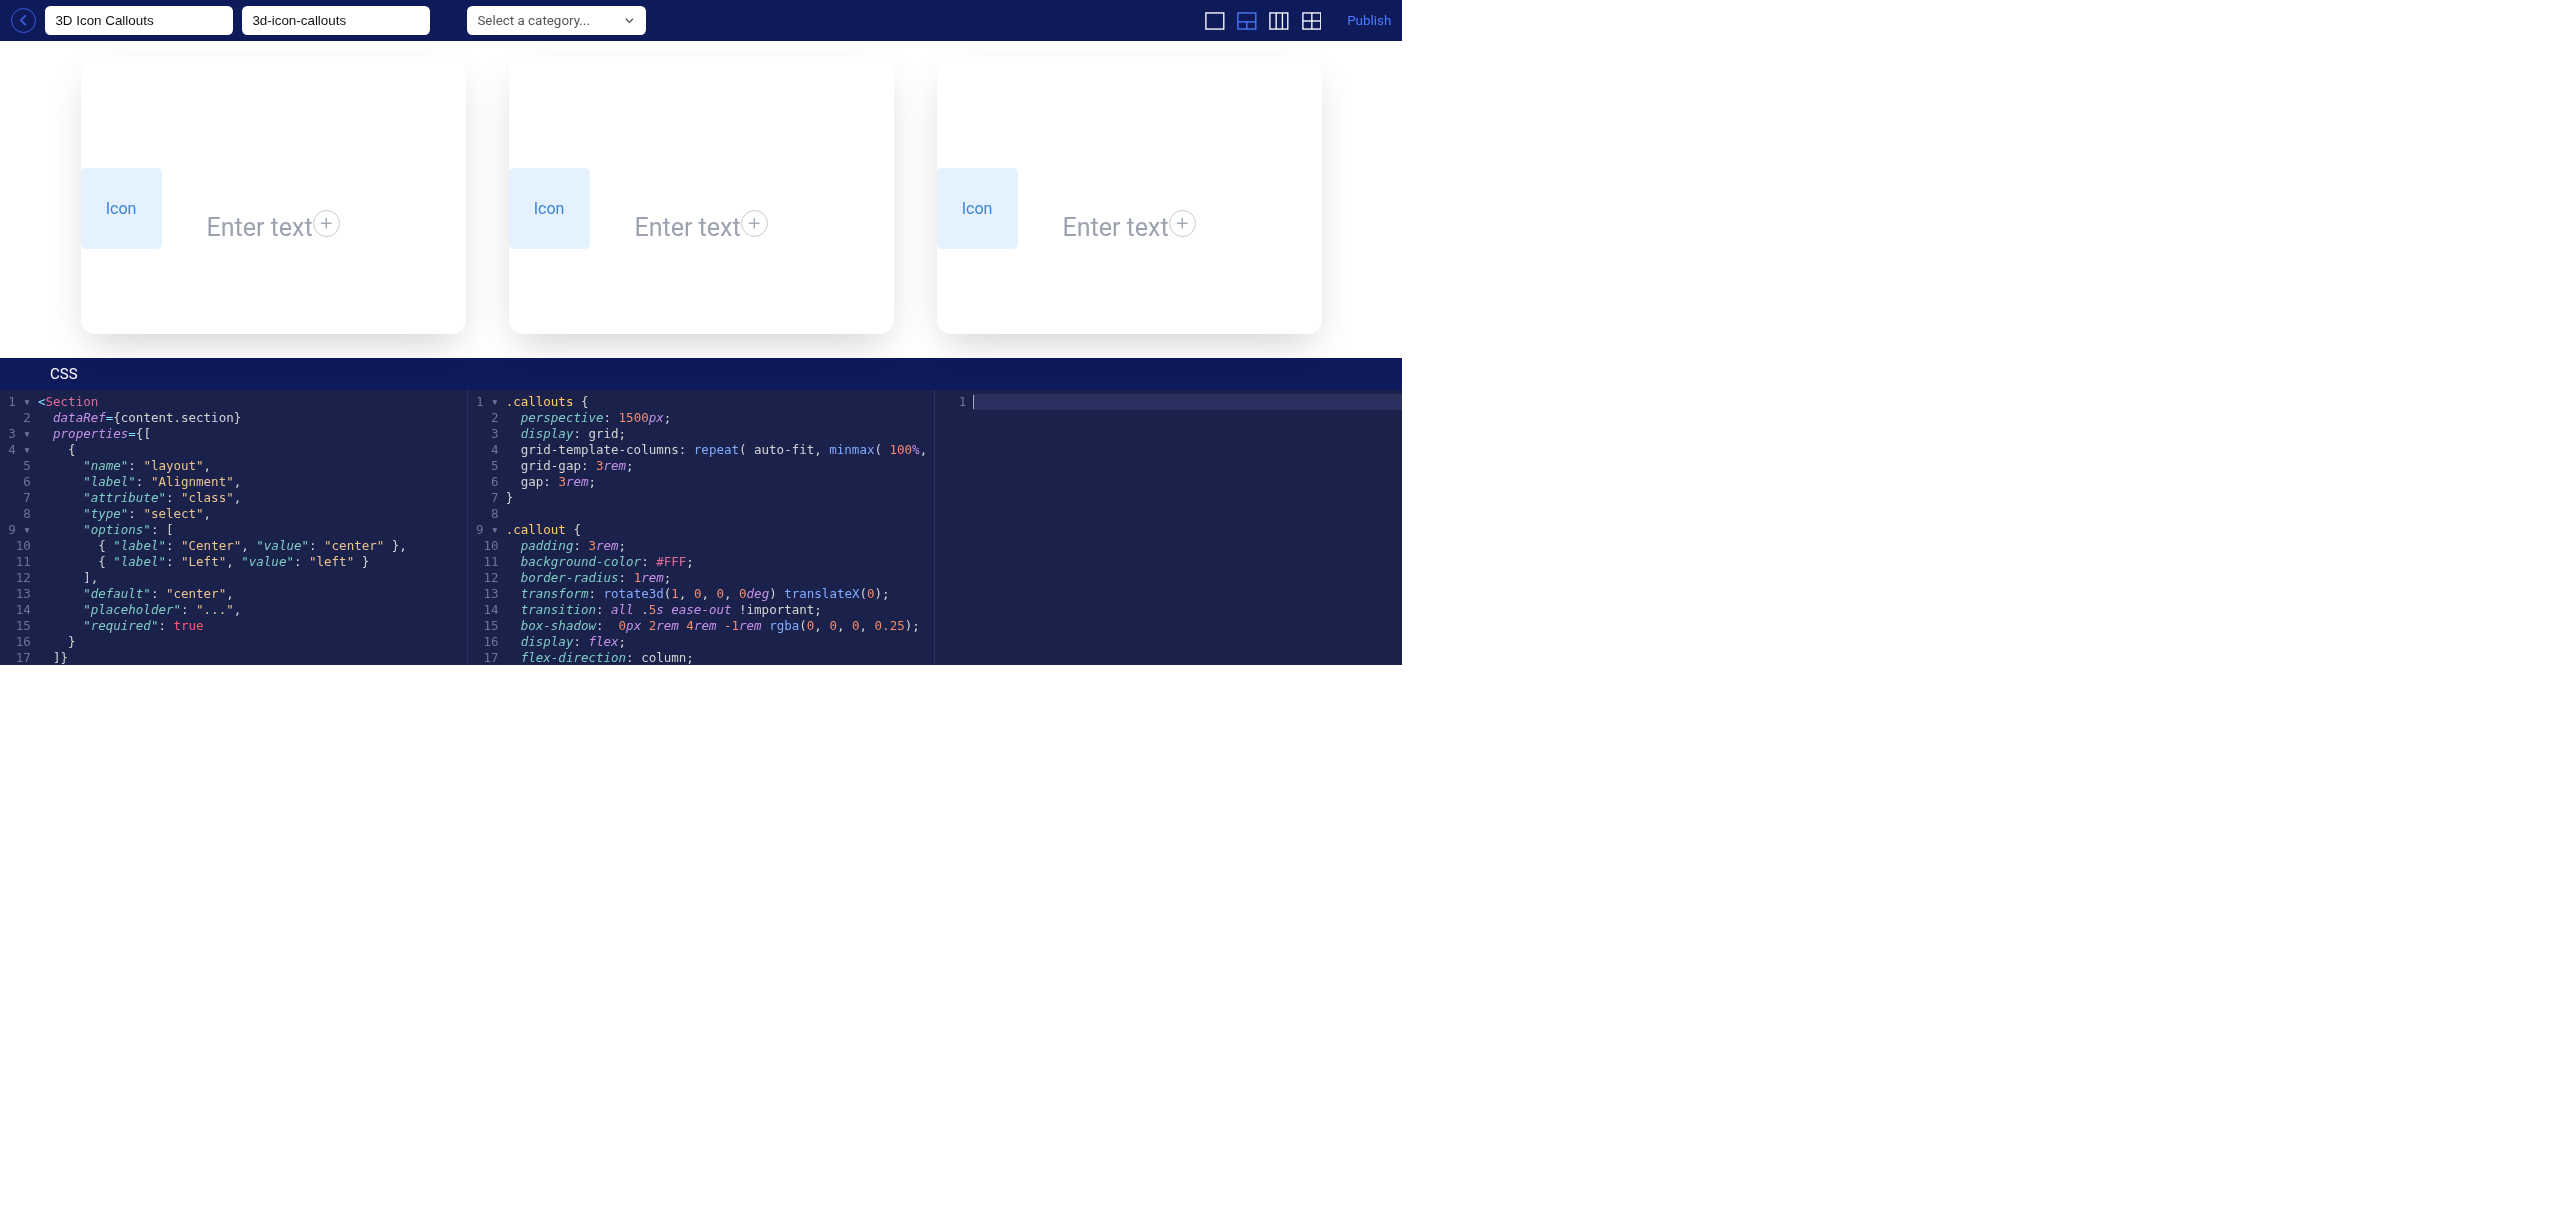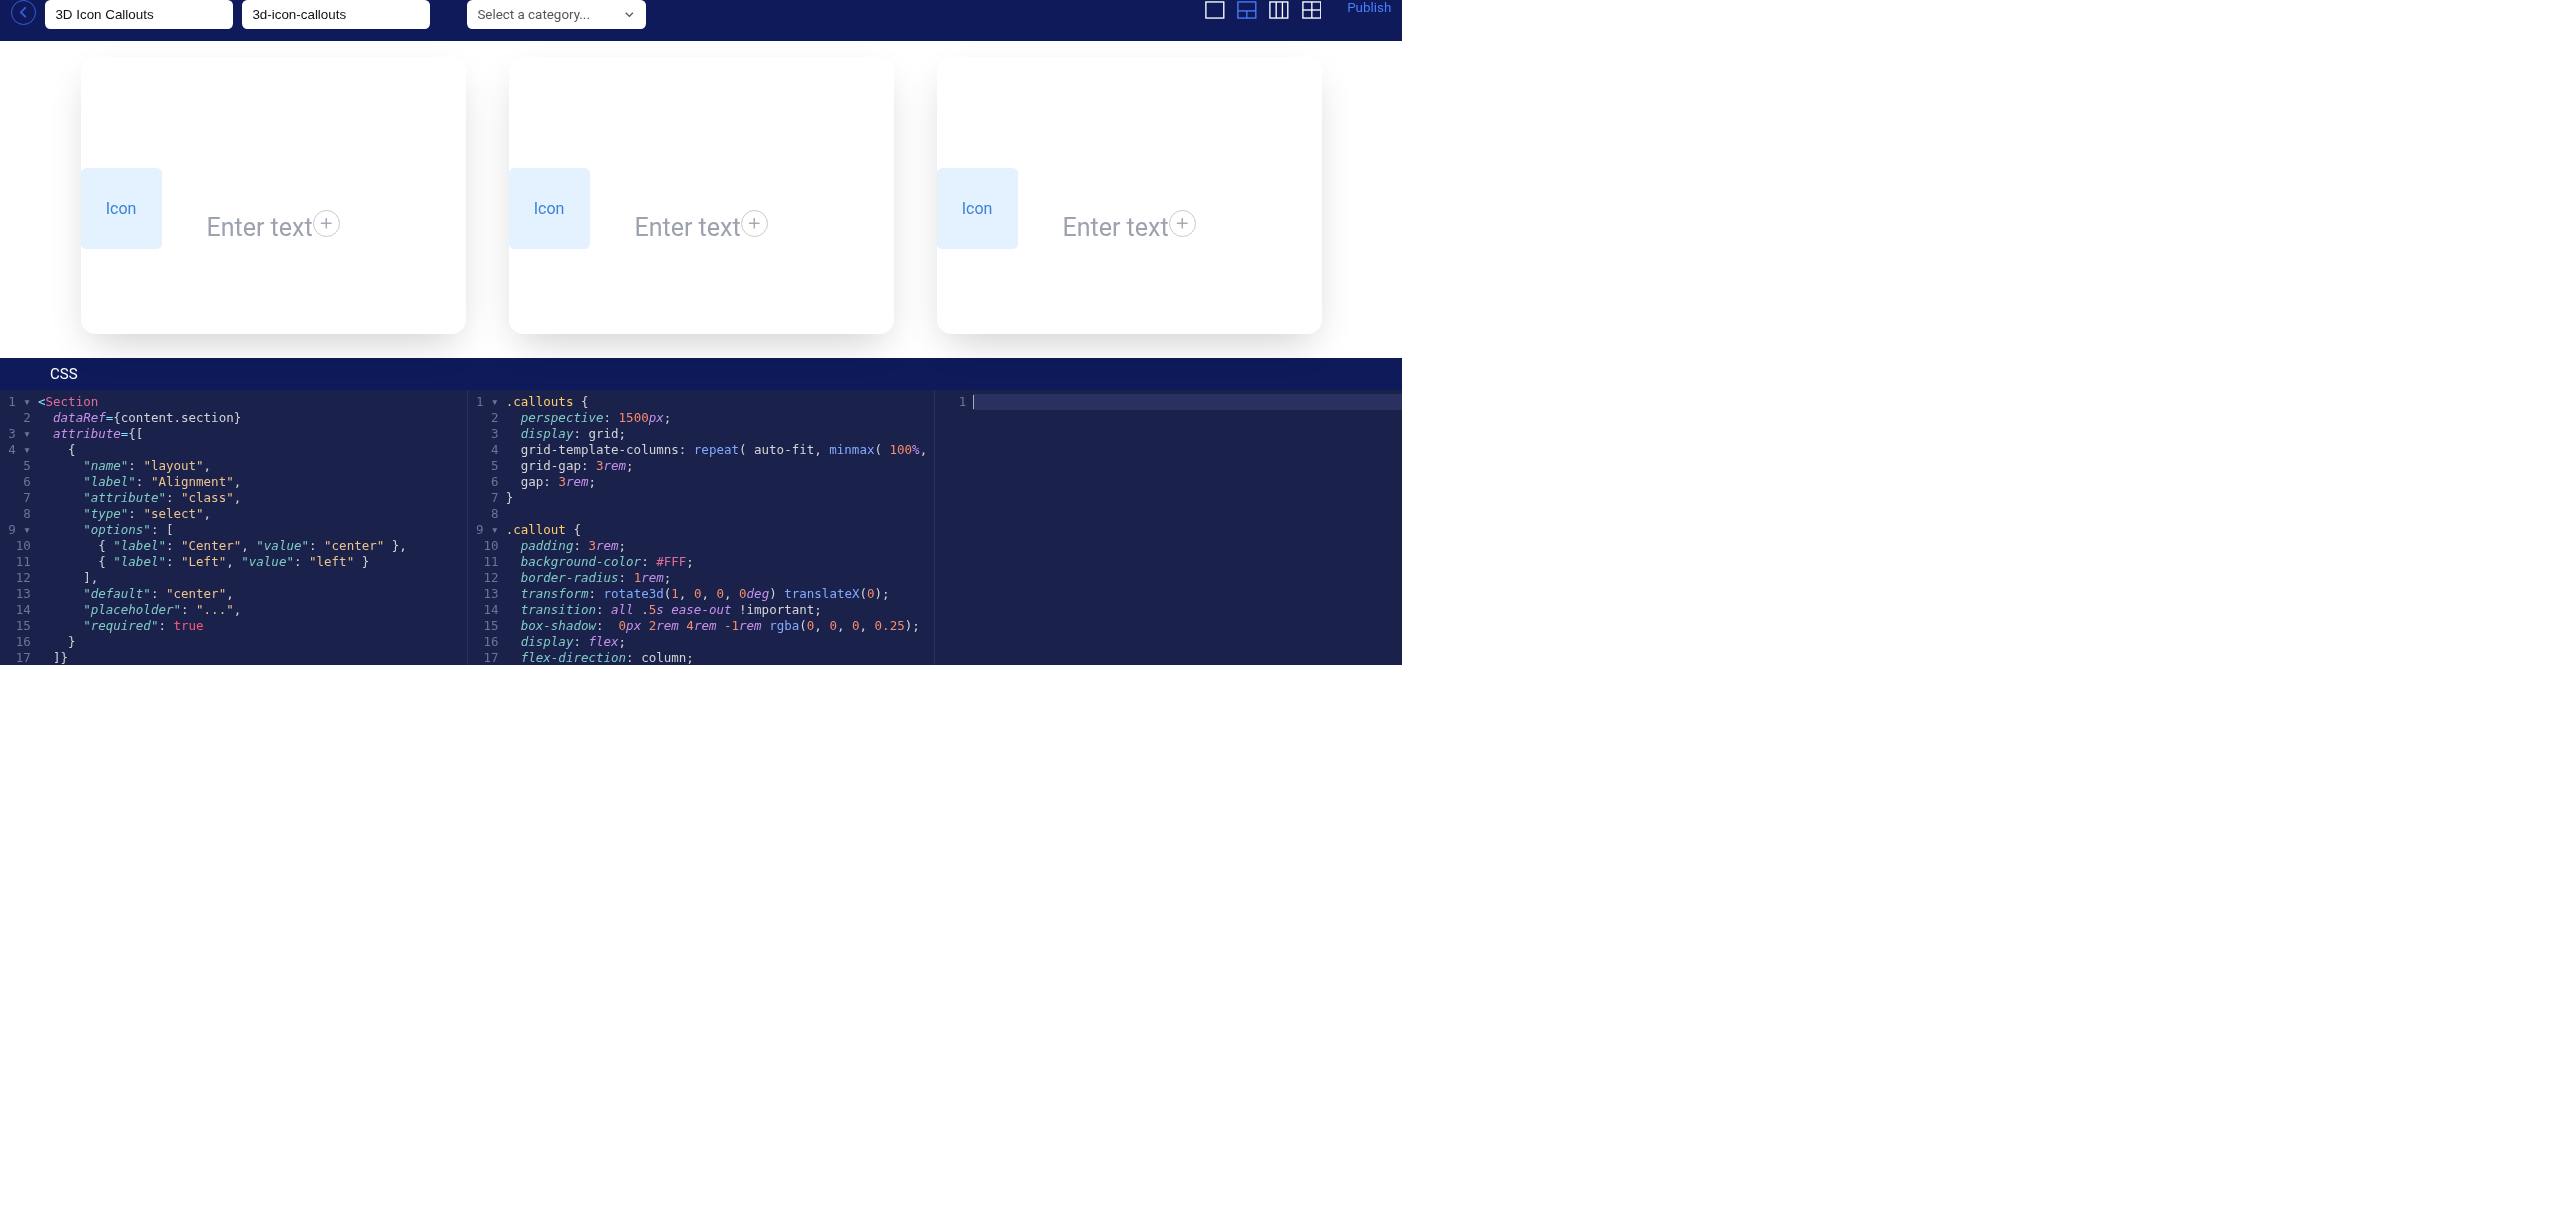--- a/index.html
+++ b/index.html
@@ -7,21 +7,21 @@
   font-family: -apple-system, BlinkMacSystemFont, "Segoe UI", Roboto, sans-serif;
   background: #fff;
   width: 1402px;
   height: 665px;
   overflow: hidden;
 }
 .topbar {
   background: #0e1a5a;
   height: 41px;
   display: flex;
-  align-items: flex-start;
+  align-items: center;
   padding: 0 10.7px;
   gap: 9px;
 }
 .back-btn {
   width: 25px; height: 25px;
   border: 1.3px solid #3b5bdb;
   border-radius: 50%;
   display: flex; align-items: center; justify-content: center;
   cursor: pointer;
   color: #3b5bdb;
@@ -275,21 +275,21 @@
         <span class="gutter-line">11</span>
         <span class="gutter-line">12</span>
         <span class="gutter-line">13</span>
         <span class="gutter-line">14</span>
         <span class="gutter-line">15</span>
         <span class="gutter-line">16</span>
         <span class="gutter-line">17</span>
     </div>
     <div class="code"><span class="t-punct">&lt;</span><span class="t-tag">Section</span>
   <span class="t-attr">dataRef</span><span class="t-punct">=</span><span class="t-val">{content.section}</span>
-  <span class="t-attr">attribute</span><span class="t-punct">=</span><span class="t-val">{[</span>
+  <span class="t-attr">properties</span><span class="t-punct">=</span><span class="t-val">{[</span>
     <span class="t-val">{</span>
       <span class="t-prop">"name"</span><span>: </span><span class="t-string2">"layout"</span><span>,</span>
       <span class="t-prop">"label"</span><span>: </span><span class="t-string2">"Alignment"</span><span>,</span>
       <span class="t-prop">"attribute"</span><span>: </span><span class="t-string2">"class"</span><span>,</span>
       <span class="t-prop">"type"</span><span>: </span><span class="t-string2">"select"</span><span>,</span>
       <span class="t-prop">"options"</span><span>: [</span>
         <span>{ </span><span class="t-prop">"label"</span><span>: </span><span class="t-string2">"Center"</span><span>, </span><span class="t-prop">"value"</span><span>: </span><span class="t-string2">"center"</span><span> },</span>
         <span>{ </span><span class="t-prop">"label"</span><span>: </span><span class="t-string2">"Left"</span><span>, </span><span class="t-prop">"value"</span><span>: </span><span class="t-string2">"left"</span><span> }</span>
       <span>],</span>
       <span class="t-prop">"default"</span><span>: </span><span class="t-string2">"center"</span><span>,</span>

